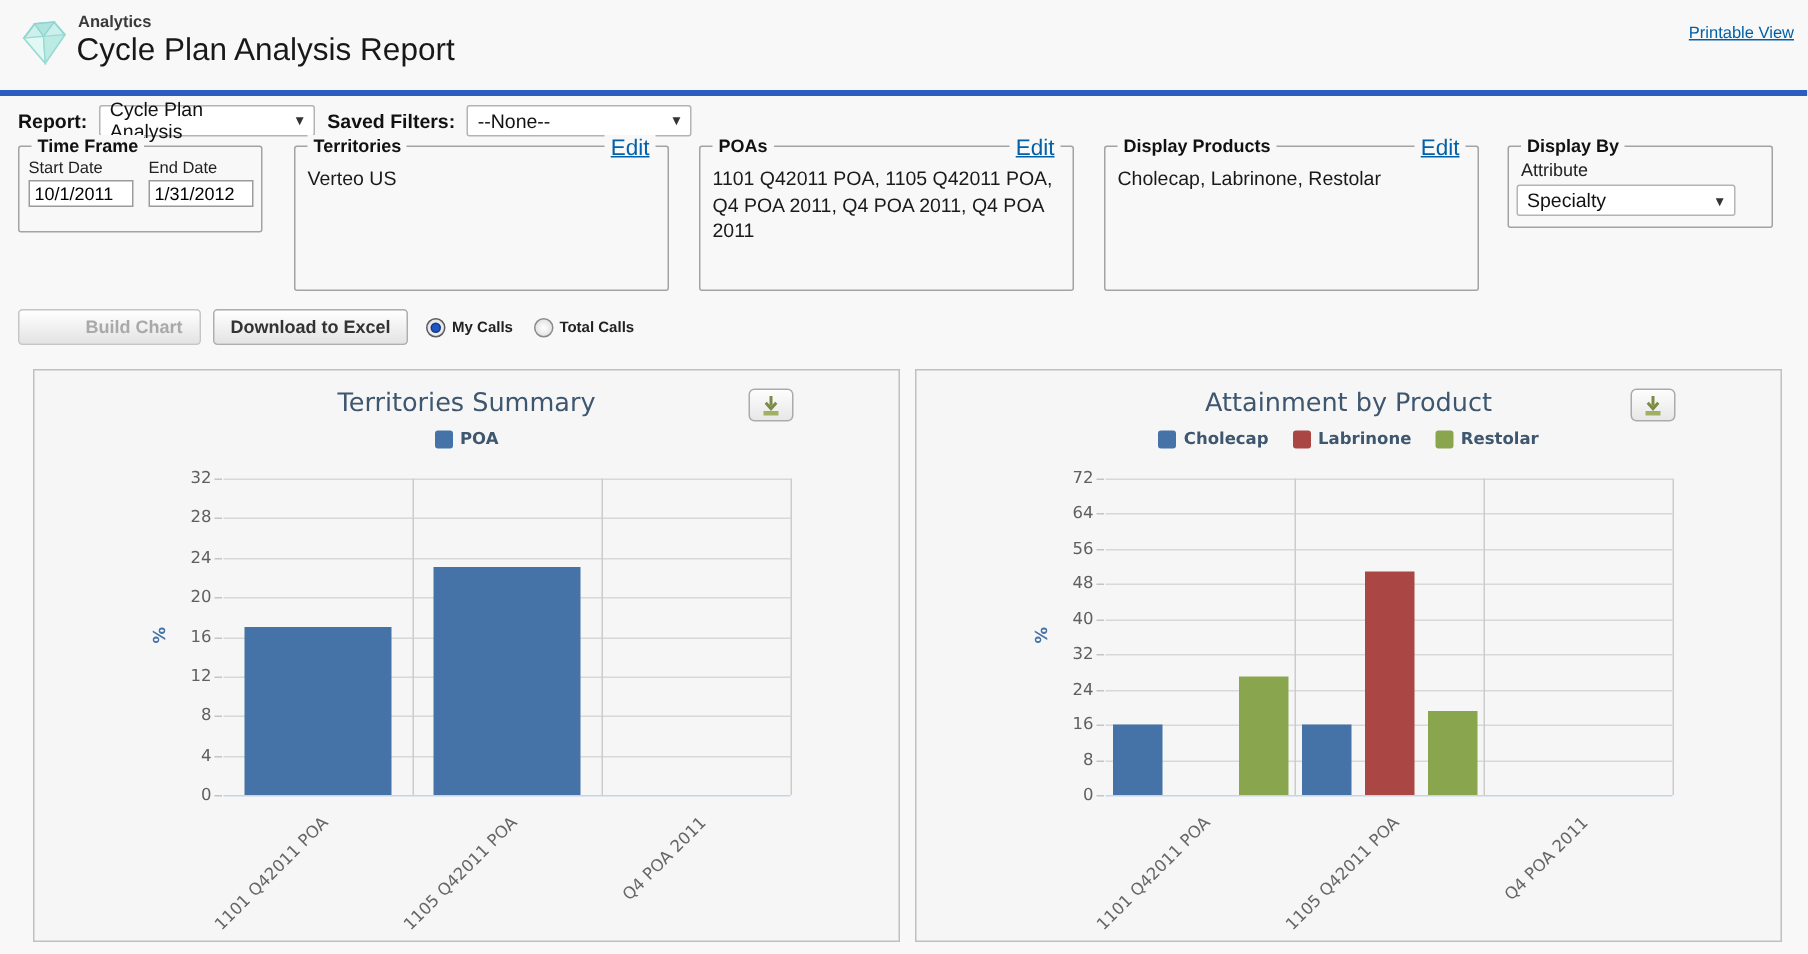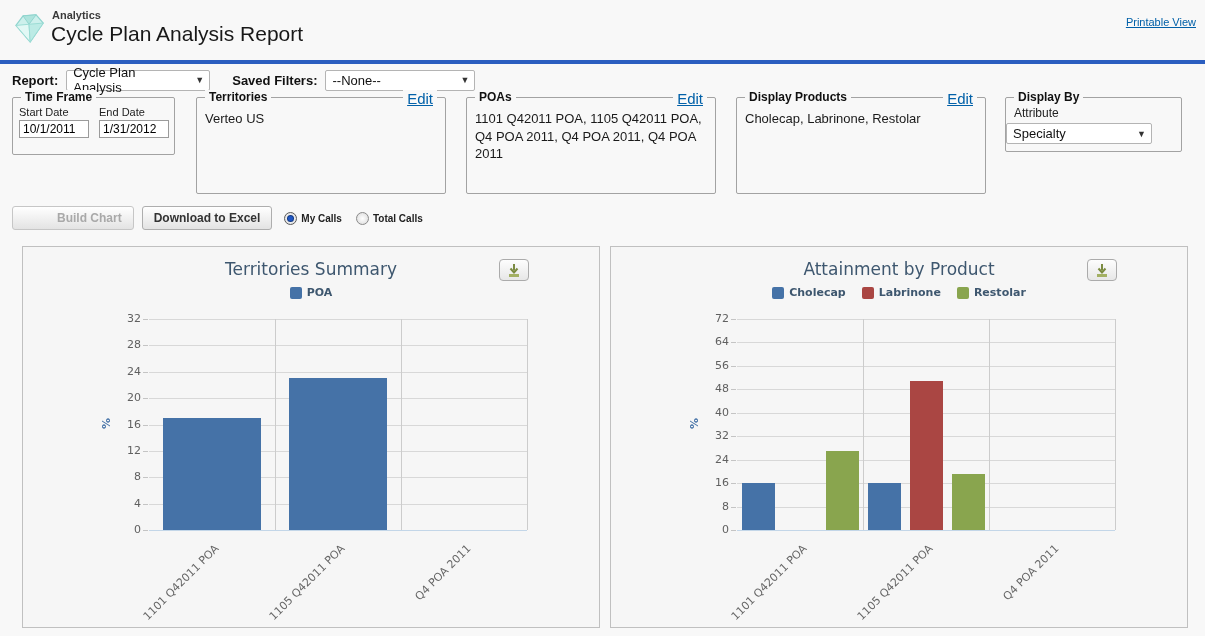--- a/index.html
+++ b/index.html
@@ -23,21 +23,21 @@
   
   .fs { position:absolute; border:1px solid #a3a3a3; border-radius:2px; }
   .fs-legend { position:absolute; top:-8px; left:8px; background:#f8f8f8; padding:0 4px; font-size:12px; font-weight:bold; color:#111; white-space:nowrap; }
   .fs-edit { position:absolute; top:-8px; right:8px; background:#f8f8f8; padding:0 4px; font-size:15px; color:#0160a8; text-decoration:underline; cursor:pointer; }
   .fs-body { padding:12px 8px 0 8px; font-size:13px; color:#1a1a1a; line-height:1.35; }
   .tf-row { display:flex; gap:10px; padding:8px 6px 0 6px; }
   .tf-col { display:flex; flex-direction:column; gap:2px; }
   .tf-lab { font-size:11px; color:#222; }
   .tf-input { width:70px; height:18px; border:1px solid #9b9b9b; background:#fff; font-size:12px; padding:0 3px; font-family:"Liberation Sans", sans-serif; }
   .db-lab { font-size:12px; color:#222; padding:8px 0 3px 8px; }
-  .db-sel { margin-left:0; width:146px; }
+  .db-sel { margin-left:5px; width:146px; }
 
   
   .toolbar { position:absolute; left:12px; top:206px; display:flex; align-items:center; gap:8px; }
   .btn { border:1px solid #aeaeae; border-radius:3px; background:linear-gradient(#ffffff,#e3e3e3); padding:4px 11px; font-size:12px; font-weight:bold; color:#333; cursor:pointer; font-family:"Liberation Sans", sans-serif; }
   .btn.disabled { color:#a9a9a9; border-color:#c6c6c6;padding-left:44px; }
   .radio-group { display:flex; align-items:center; gap:4px; margin-left:4px; }
   .radio { width:13px; height:13px; border-radius:50%; border:1px solid #8a8a8a; background:radial-gradient(#ffffff,#d9d9d9); display:inline-block; position:relative; cursor:pointer; }
   .radio.checked { border-color:#5a5a5a; }
   .radio.checked::after { content:''; position:absolute; left:3px; top:3px; width:5px; height:5px; border-radius:50%; background:#1f56c4; box-shadow:0 0 0 1px #123a85; }
   .radio-lab { font-size:10px; font-weight:bold; color:#222; margin-right:10px; }
@@ -76,21 +76,21 @@
   <div class="page-title">Cycle Plan Analysis Report</div>
   <a class="printable">Printable View</a>
   <div class="bluebar"></div>
 
   <div class="controls">
     <span class="ctl-label">Report:</span>
     <span class="sel" style="width:144px">
       <span>Cycle Plan Analysis</span>
       <span class="arrow">▼</span>
     </span>
-    <span class="ctl-label" style="margin-left:14px">Saved Filters:</span>
+    <span class="ctl-label" style="margin-left:0">Saved Filters:</span>
     <span class="sel" style="width:150px">
       <span>--None--</span>
       <span class="arrow">▼</span>
     </span>
   </div>
 
   <div class="fs" style="left:12px; top:97px; width:163px; height:58px;">
     <span class="fs-legend">Time Frame</span>
     <div class="tf-row">
       <div class="tf-col">

